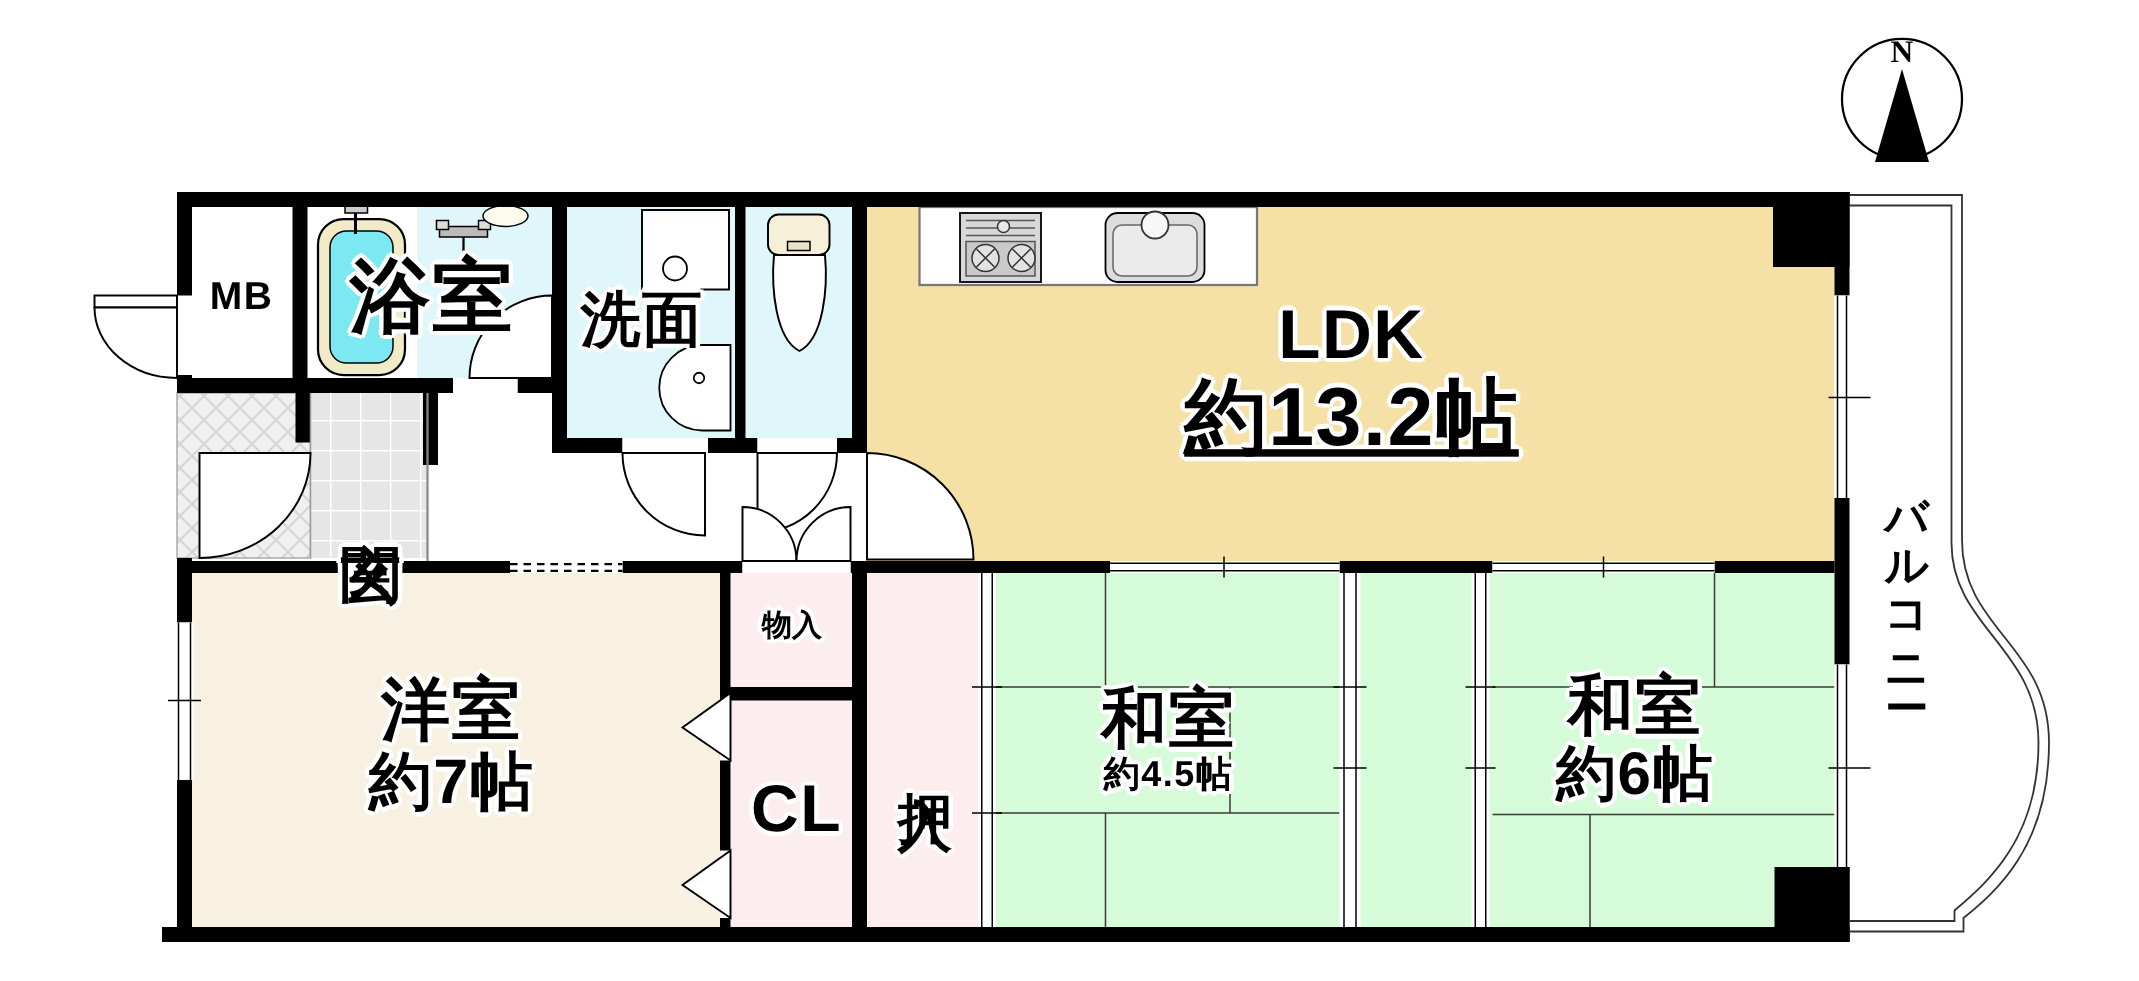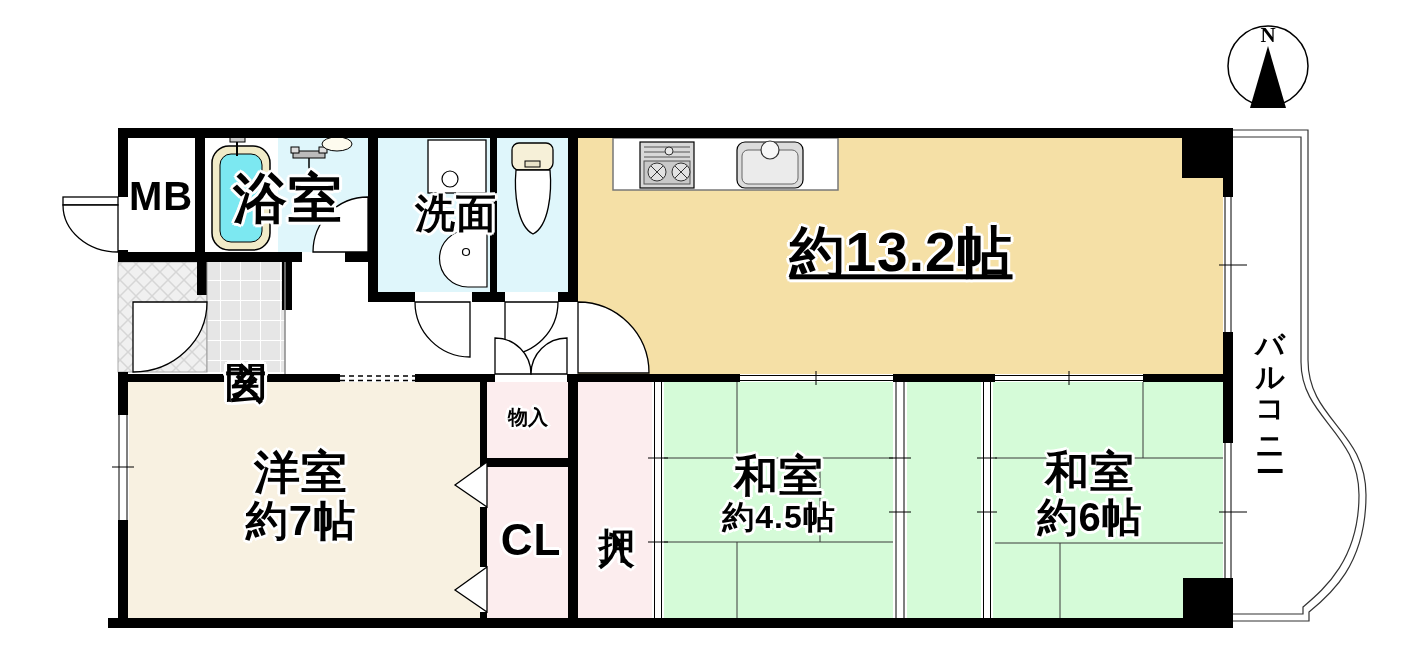--- a/index.html
+++ b/index.html
@@ -217,41 +217,42 @@
     <path d="M1233,130 H1308 V360 C1308,420 1366,430 1366,495 C1366,565 1330,595 1309,612 V621 H1233"></path>
     <path d="M1233,137 H1301 V362 C1301,418 1359,432 1359,495 C1359,560 1324,589 1303,607 V614 H1233"></path>
   </g>
 
   <g>
     <circle cx="1268" cy="66" r="40" fill="#ffffff" stroke="#000" stroke-width="1.5"></circle>
     <path d="M1268,46 L1250,108 L1286,108 Z" fill="#000000"></path>
   </g>
 </svg>
 
-  <div class="lbl" style="left:161px;top:197px;font-size:40px;">MB</div>
+  <div class="lbl" style="left:161px;top:197px;font-size:26px;">MB</div>
   <div class="lbl" style="left:288px;top:198px;font-size:54px;">浴室</div>
-  <div class="lbl" style="left:428px;top:214px;font-size:40px;margin-left:28px;">洗面</div>
+  <div class="lbl" style="left:428px;top:214px;font-size:40px;">洗面</div>
   <div class="lbl v" style="left:246px;top:332px;font-size:40px;">玄関</div>
 
   <div class="lbl" style="left:901px;top:253px;font-size:46px;">
+    <span class="l1">LDK</span>
     <span class="l2" style="font-size:55px;text-decoration:underline;">約13.2帖</span>
   </div>
 
   <div class="lbl" style="left:301px;top:496px;font-size:46px;">
     <span class="l1">洋室</span>
     <span class="l2" style="font-size:42px;">約7帖</span>
   </div>
 
   <div class="lbl" style="left:528px;top:418px;font-size:20px;letter-spacing:0;">物入</div>
   <div class="lbl" style="left:531px;top:540px;font-size:44px;">CL</div>
   <div class="lbl v" style="left:616px;top:502px;font-size:36px;">押入</div>
 
   <div class="lbl" style="left:779px;top:493px;font-size:44px;">
     <span class="l1">和室</span>
-    <span class="l2" style="font-size:32px;">約4.5帖</span>
+    <span class="l2" style="font-size:24px;">約4.5帖</span>
   </div>
 
   <div class="lbl" style="left:1090px;top:493px;font-size:44px;">
     <span class="l1">和室</span>
     <span class="l2" style="font-size:40px;text-align:right;">約6帖</span>
   </div>
 
   <div class="lbl v" style="left:1270px;top:385px;font-size:29px;text-shadow:none;">バルコニー</div>
   <div class="lbl n-lbl" style="left:1268px;top:35px;font-size:21px;">N</div>
 </div>

